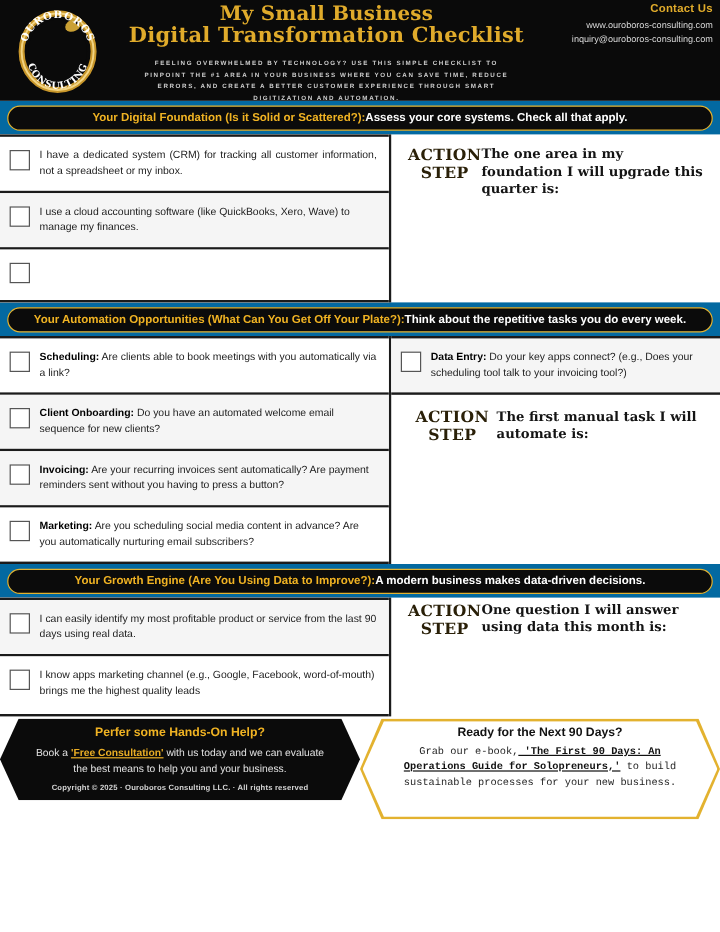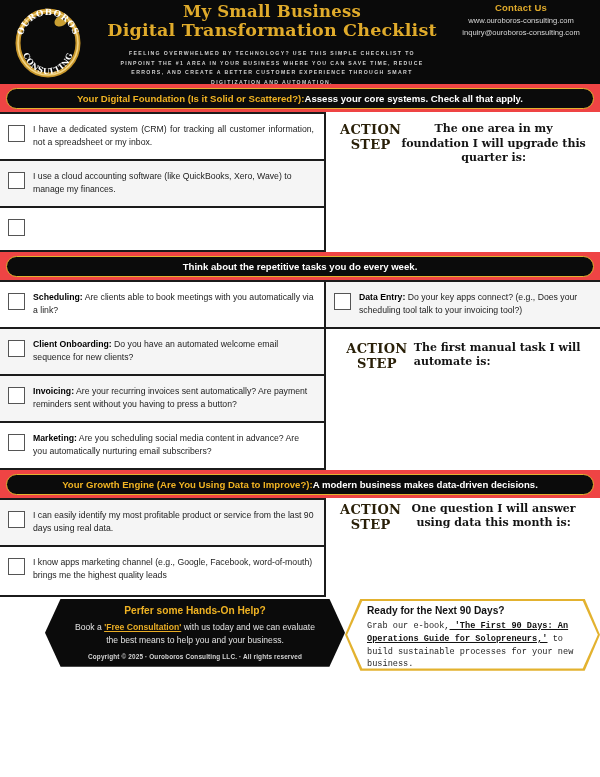--- a/index.html
+++ b/index.html
@@ -48,30 +48,30 @@
     font-weight: bold;
     letter-spacing: 1.35px;
     line-height: 1.85;
     color: #cfcfcf;
     text-align: center;
     text-transform: uppercase;
   }
   .header-right {
     flex: 0 0 152px;
     padding: 2px 6px 0 0;
-    text-align: center;
+    text-align: right;
   }
   .contact-title {
     font-size: 9.5px; font-weight: bold; color: #e0ab2b; letter-spacing:.2px;
     margin-bottom: 2px;
   }
   .contact-line { font-size: 7.6px; color: #d8d8d8; line-height: 1.55; }
 
   
-  .pill-row { padding: 4px 6px 3px 6px; background:#ef4444; }
+  .pill-row { padding: 4px 6px 3px 6px; background:#0369a1; }
   .pill {
     background: #0b0b0b;
     border: 1.6px solid #e3b22f;
     border-radius: 18px;
     height: 21px;
     display: flex; align-items: center; justify-content: center;
     padding: 0 14px;
     white-space: nowrap;
     overflow: hidden;
   }
@@ -125,51 +125,51 @@
     letter-spacing: .3px;
     margin-bottom: 7px;
   }
   .action-prompt {
     font-family: "DejaVu Serif", serif;
     font-weight: bold;
     font-size: 11px;
     color: #141414;
     line-height: 1.32;
     margin-bottom: 10px;
-    text-align: center;
   }
   .action-prompt.center { text-align: left; }
   .lines { margin-top: auto; }
   .rule { height: 2.6px; background: #111; margin: 0 0 15px 0; }
   .rule:last-child { margin-bottom: 6px; }
 
   
-  .footer { display: flex; align-items: flex-start; padding-top: 2px; padding-left: 45px; }
+  .footer { display: flex; align-items: flex-start; padding-top: 2px; }
   .foot-left  { width: 300px; flex: 0 0 300px; }
   .foot-right { flex: 1 1 auto; }
 
   .hex-dark {
     background: #0b0b0b;
     clip-path: polygon(5.2% 0%, 94.8% 0%, 100% 50%, 94.8% 100%, 5.2% 100%, 0% 50%);
     padding: 6px 26px 6px 26px;
     height: 68px;
     text-align: center;
     color: #e8e8e8;
   }
   .hex-title-gold {
     color: #f0b323; font-weight: bold; font-size: 10.2px; margin-bottom: 5px;
   }
   .hex-body { font-size: 8.6px; line-height: 1.5; color: #e2e2e2; }
   .gold-link { color:#e9ad25; font-weight: bold; text-decoration: underline; }
   .copyright { font-size: 6.4px; font-weight:bold; color:#d5d5d5; margin-top: 6px; letter-spacing:.15px; }
 
   .hex-light {
     position: relative;
-    height: 72px;
+    height: 84px;
     padding: 6px 22px 6px 22px;
+    text-align: center;
     background: #ffffff;
   }
   .hex-light .hexborder {
     position: absolute; inset: 0;
     background: #e3b22f;
     clip-path: polygon(6% 0%, 94% 0%, 100% 50%, 94% 100%, 6% 100%, 0% 50%);
   }
   .hex-light .hexinner {
     position: absolute; inset: 2.2px;
     background: #ffffff;
@@ -251,20 +251,21 @@
           <div class="rule"></div>
           <div class="rule"></div>
           <div class="rule"></div>
         </div>
       </div>
     </div>
   </div>
 
   <div class="pill-row">
     <div class="pill">
+      <span class="pill-strong">Your Automation Opportunities (What Can You Get Off Your Plate?):</span>
       <span class="pill-rest"> Think about the repetitive tasks you do every week.</span>
     </div>
   </div>
 
   <div class="sec-body">
     <div class="col-left">
       <div class="item">
         <div class="cbox"></div>
         <div class="itext just-off"><b>Scheduling:</b><span> Are clients able to book meetings with you automatically via a link?</span></div>
       </div>

